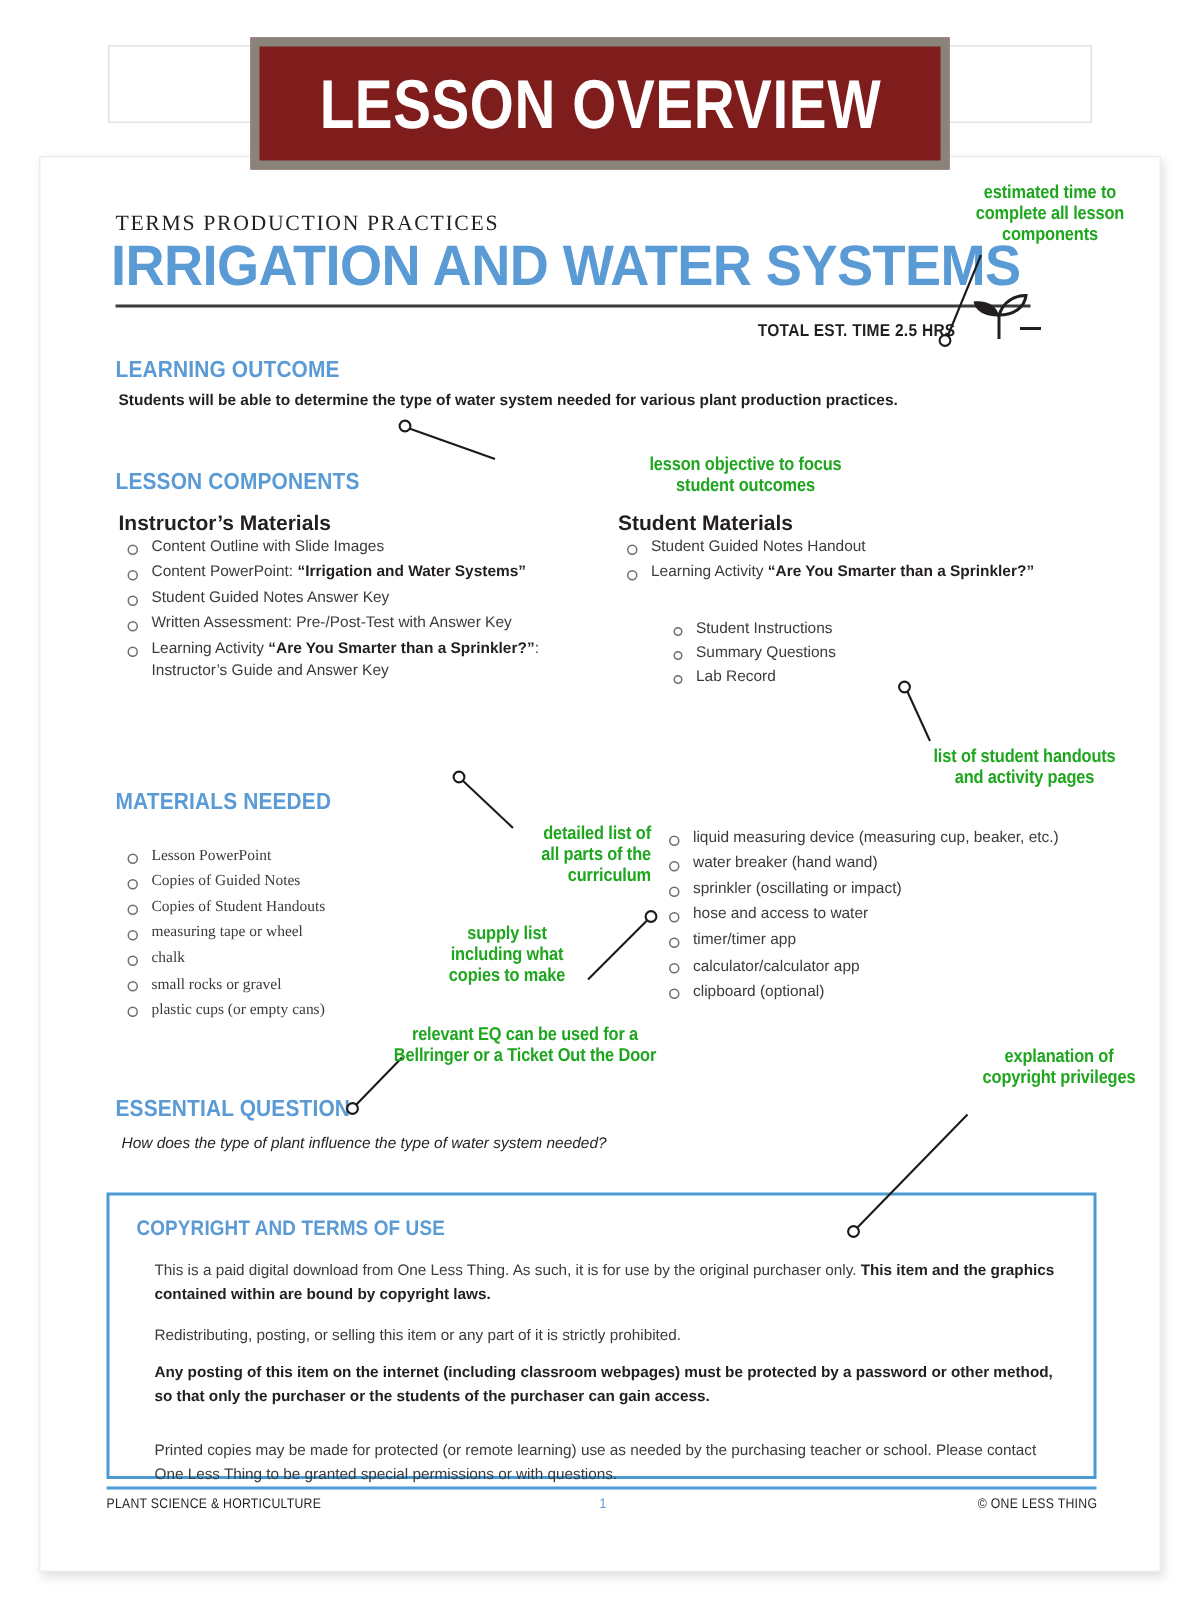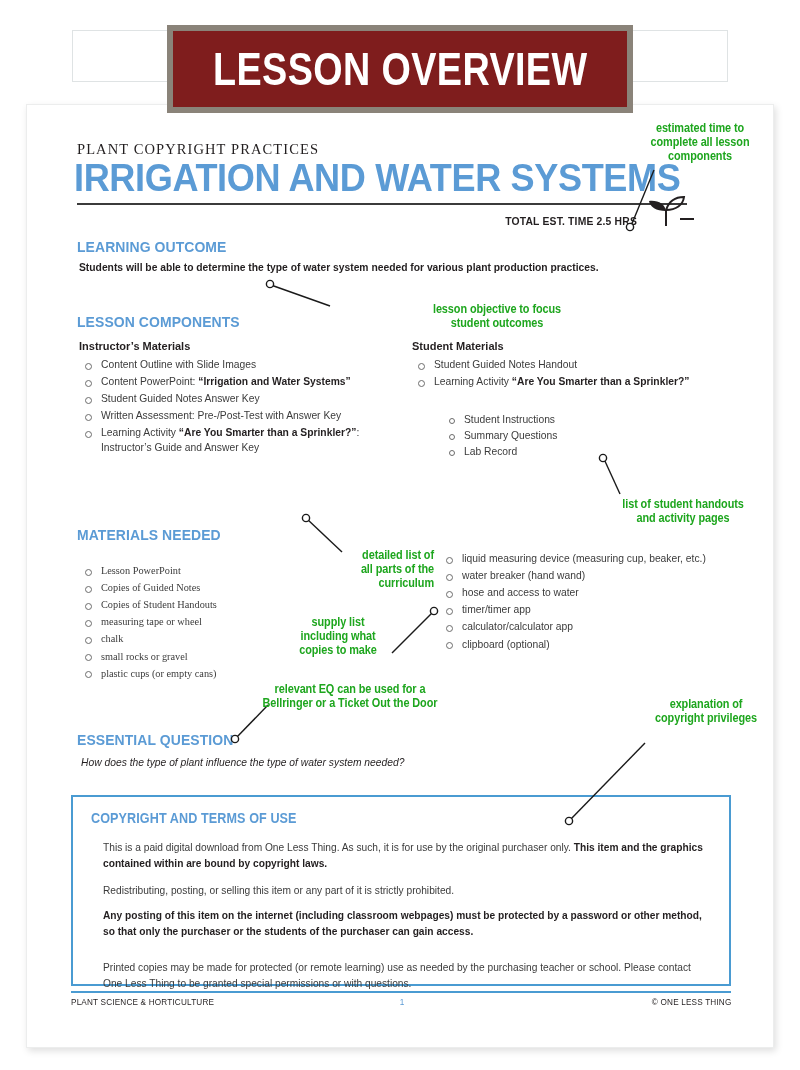--- a/index.html
+++ b/index.html
@@ -120,21 +120,21 @@
     position: absolute;
     font-size: 10.3px;
     color: #231f20;
     line-height: 1.45;
   }
   .body-text.bold { font-weight: bold; }
   .body-text.italic { font-style: italic; font-weight: normal; }
 
   .col-head {
     position: absolute;
-    font-size: 11px;
+    font-size: 14px;
     font-weight: bold;
     color: #231f20;
   }
 
   
   ul.bl {
     position: absolute;
     margin: 0; padding: 0;
     list-style: none;
     font-size: 10.3px;
@@ -242,21 +242,21 @@
 </head>
 <body>
 
 <div id="root">
 
   <div class="top-strip"></div>
 
   <div class="page-card">
     <div class="doc">
 
-      <div class="kicker">PLANT COPYRIGHT PRACTICES</div>
+      <div class="kicker">TERMS PRODUCTION PRACTICES</div>
       <div class="doc-title">IRRIGATION AND WATER SYSTEMS</div>
       <div class="title-rule"></div>
       <div class="est-time">TOTAL EST. TIME 2.5  HRS</div>
 
       <div class="sec-head" style="left:50px; top:133px;">LEARNING OUTCOME</div>
       <div class="body-text bold" style="left:52px; top:156px; width:600px;">Students will be able to determine the type of water system needed for various plant production practices.</div>
 
       <div class="sec-head" style="left:50px; top:208px;">LESSON COMPONENTS</div>
       <div class="col-head" style="left:52px; top:235px;">Instructor’s Materials</div>
       <ul class="bl" id="instructor-list" style="left:52px; top:253px; width:300px;">
@@ -284,20 +284,21 @@
           <li>Copies of Guided Notes</li>
           <li>Copies of Student Handouts</li>
           <li>measuring tape or wheel</li>
           <li>chalk</li>
           <li>small rocks or gravel</li>
           <li>plastic cups (or empty cans)</li>
         </ul>
       <ul class="bl" id="materials-right" style="left:413px; top:447px; width:290px;">
           <li>liquid measuring device (measuring cup, beaker, etc.)</li>
           <li>water breaker (hand wand)</li>
+          <li>sprinkler (oscillating or impact)</li>
           <li>hose and access to water</li>
           <li>timer/timer app</li>
           <li>calculator/calculator app</li>
           <li>clipboard (optional)</li>
         </ul>
 
       <div class="sec-head" style="left:50px; top:626px;">ESSENTIAL QUESTION</div>
       <div class="body-text italic" style="left:54px; top:651px; width:600px;">How does the type of plant influence the type of water system needed?</div>
 
       <div class="cr-box">

